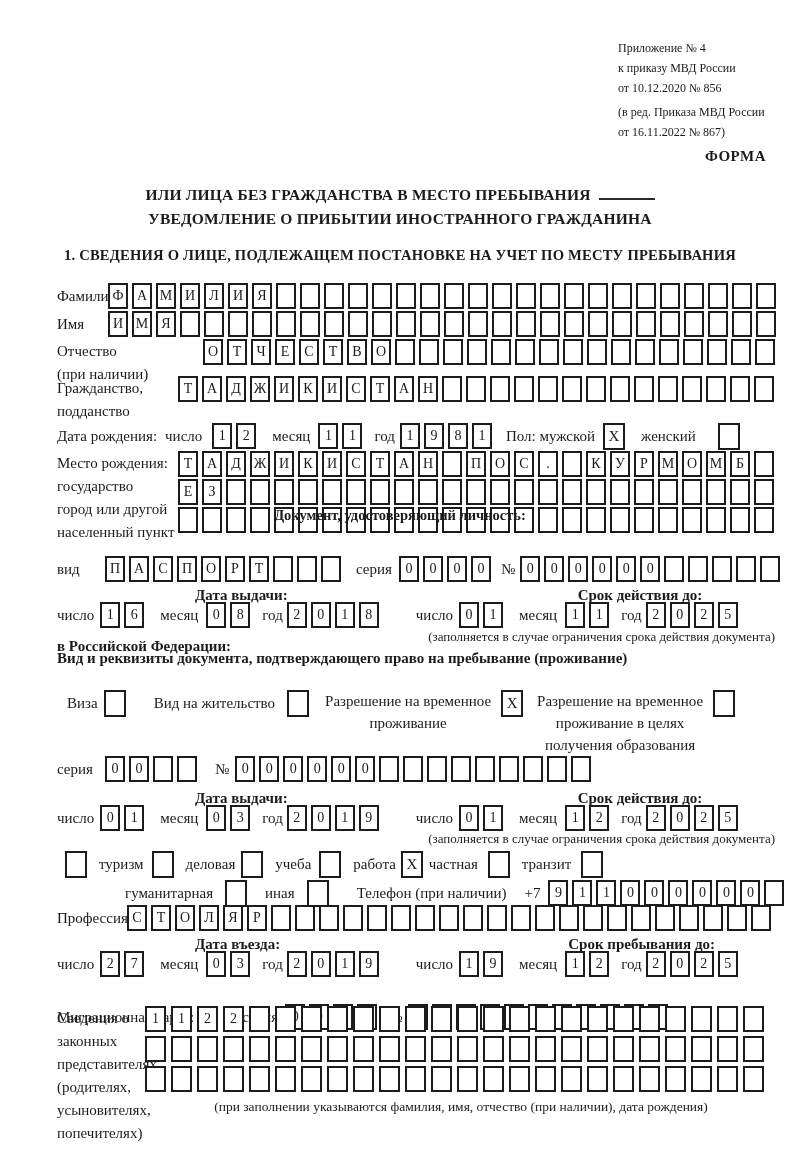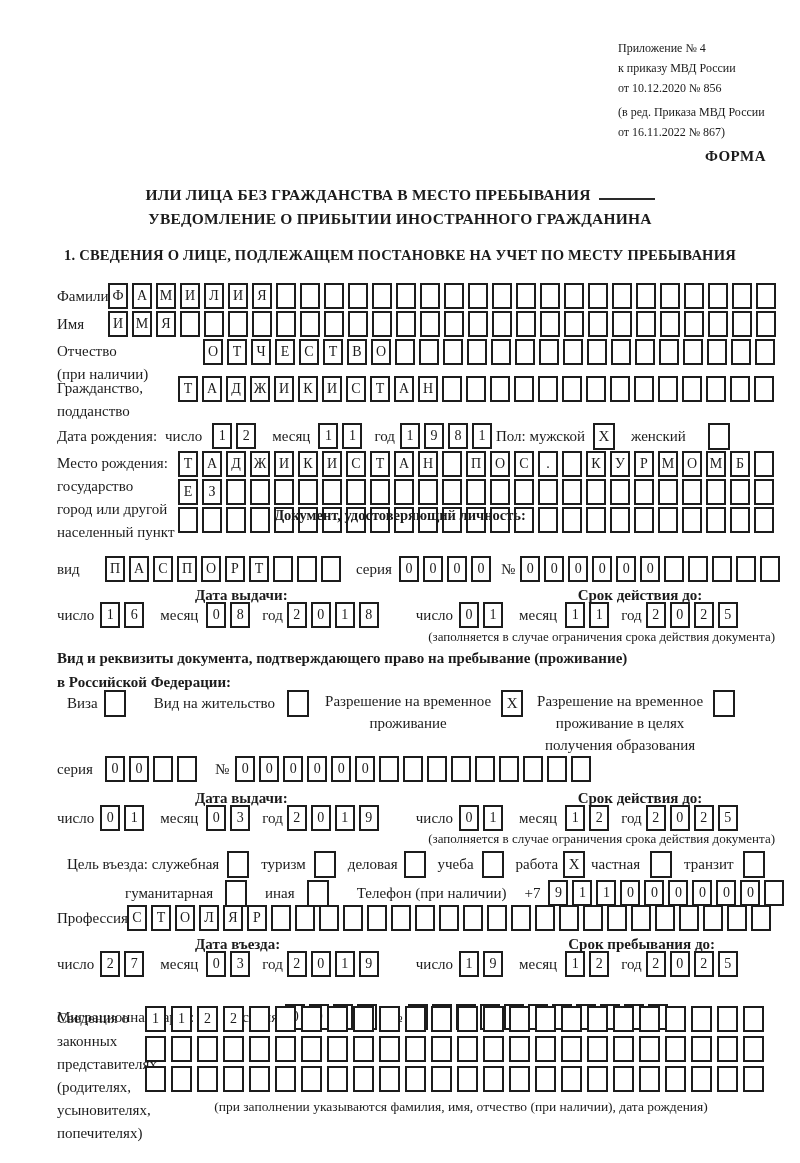--- a/index.html
+++ b/index.html
@@ -212,21 +212,21 @@
         <span class="cell">1</span>
         <span class="cell">1</span>
       </span>
     <span class="lbl" style="margin-left:8px">год</span>
     <span class="cells" style="margin-left:5px">
         <span class="cell">1</span>
         <span class="cell">9</span>
         <span class="cell">8</span>
         <span class="cell">1</span>
       </span>
-    <span class="lbl" style="">Пол: мужской</span>
+    <span class="lbl" style="margin-left:10px">Пол: мужской</span>
     <span class="checkbox" style="margin-left:8px">X</span>
     <span class="lbl" style="margin-left:16px">женский</span>
     <span class="checkbox" style="margin-left:22px"></span>
   </div>
 
   <div class="row" style="top:451px">
     <span class="lbl-block w121">
       <div>Место рождения:</div>
       <div>государство</div>
       <div>город или другой</div>
@@ -396,21 +396,21 @@
         <span class="cell">2</span>
         <span class="cell">5</span>
       </span>
   </div>
 
   <div class="hint" style="top:629px">(заполняется в случае ограничения срока действия документа)</div>
 
   <div class="row" style="top:648px">
     <span class="plain">Вид и реквизиты документа, подтверждающего право на пребывание (проживание)</span>
   </div>
-  <div class="row" style="top:672px">
+  <div class="row" style="top:636px">
     <span class="plain">в Российской Федерации:</span>
   </div>
 
   <div class="row" style="top:690px">
     <span class="cb-lbl">Виза</span>
     <span class="checkbox" style="margin-left:6px"></span>
     <span class="cb-lbl" style="margin-left:28px">Вид на жительство</span>
     <span class="checkbox" style="margin-left:12px"></span>
     <span class="cb-block" style="margin-left:16px">
       <div>Разрешение на временное</div>
@@ -491,21 +491,20 @@
         <span class="cell">2</span>
         <span class="cell">0</span>
         <span class="cell">2</span>
         <span class="cell">5</span>
       </span>
   </div>
 
   <div class="hint" style="top:831px">(заполняется в случае ограничения срока действия документа)</div>
 
   <div class="row" style="top:851px">
-    <span class="cb-lbl">Цель въезда: служебная</span>
     <span class="checkbox" style="margin-left:8px"></span>
     <span class="cb-lbl" style="margin-left:12px">туризм</span>
     <span class="checkbox" style="margin-left:8px"></span>
     <span class="cb-lbl" style="margin-left:12px">деловая</span>
     <span class="checkbox" style="margin-left:6px"></span>
     <span class="cb-lbl" style="margin-left:12px">учеба</span>
     <span class="checkbox" style="margin-left:8px"></span>
     <span class="cb-lbl" style="margin-left:12px">работа</span>
     <span class="checkbox" style="margin-left:5px">X</span>
     <span class="cb-lbl" style="margin-left:6px">частная</span>

